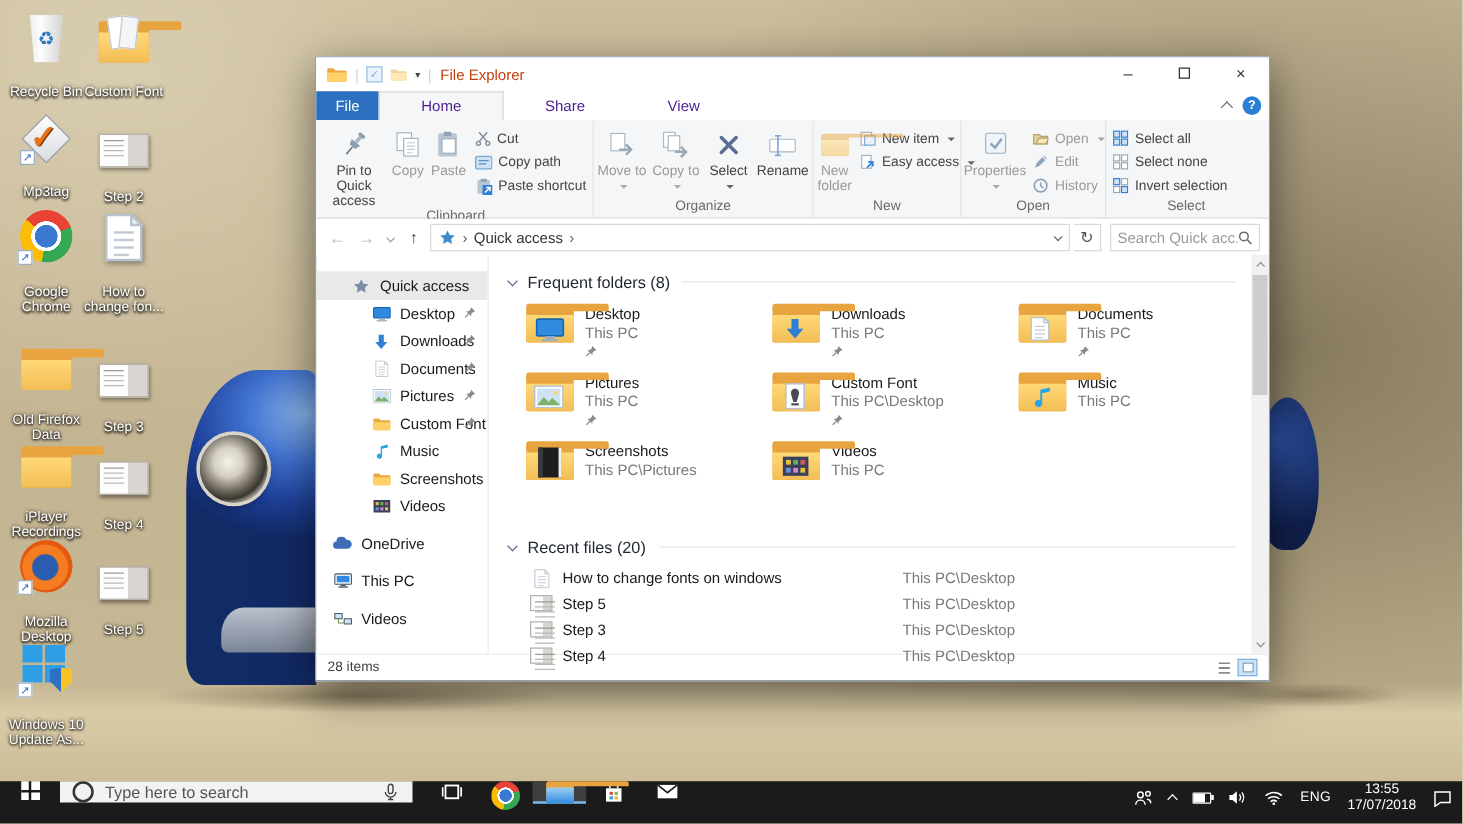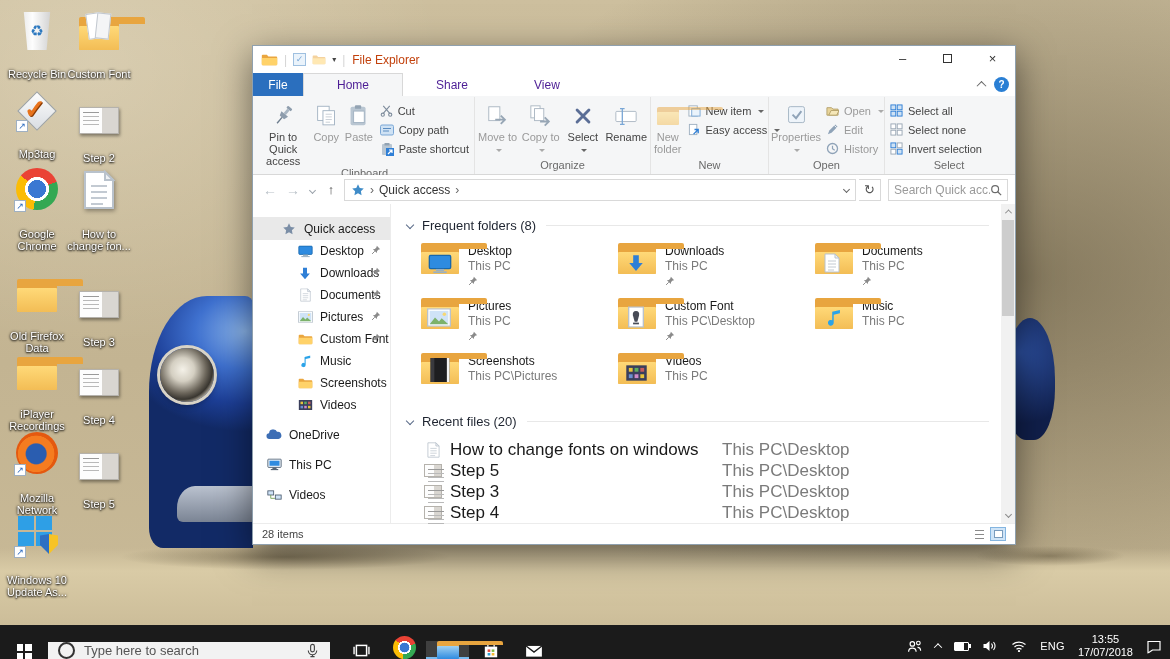--- a/index.html
+++ b/index.html
@@ -111,38 +111,38 @@
 .sechead{display:flex;align-items:center;font-size:13px;color:#1e2430;margin:6px 0 10px 0;padding-right:12px}
 .sechead .chev{border-color:#5a6a88;margin:-2px 9px 0 2px;width:6px;height:6px}
 .sechead .rule{flex:1;height:1px;background:#e8e8e8;margin-left:10px}
 .tiles{display:grid;grid-template-columns:197px 197px 197px;row-gap:10px;margin-left:16px}
 .tile{display:flex;gap:9px;height:45px}
 .tile .tinfo{font-size:12px;line-height:15px;padding-top:1px}
 .tname{color:#1a1a1a}
 .tloc{color:#7a7a7a}
 .tpin{margin-top:2px}
 .recent-rows{margin-top:4px}
-.rrow{display:flex;align-items:center;height:21px;font-size:17px;padding-left:17px}
+.rrow{display:flex;align-items:flex-start;height:21px;font-size:12px;padding-left:17px}
 .rrow .ric{width:22px;display:flex;justify-content:center}
 .rrow .rname{margin-left:6px;width:272px;color:#1a1a1a;white-space:nowrap;overflow:hidden}
 .rrow .rloc{color:#7a7a7a}
 .vscroll{width:14px;background:#f1f1f1;position:relative;flex:none}
 .vscroll .sarrow{position:absolute;left:0;width:14px;height:15px;display:flex;align-items:center;justify-content:center}
 .vscroll .sarrow.b{bottom:0}
 .vscroll .chev{width:5px;height:5px;border-color:#8a8a8a}
 .vthumb{position:absolute;left:1px;top:16px;width:12px;height:96px;background:#cdcdcd}
 
 .sbar{height:21px;border-top:1px solid #ececec;display:flex;align-items:center;padding:0 9px;font-size:11px;color:#444;flex:none}
 .viewbtns{margin-left:auto;display:flex;gap:3px}
 .sv{width:16px;height:14px;border:1px solid rgba(0,0,0,0);display:flex;align-items:center;justify-content:center}
 .sv1 i{display:block;width:9px;height:9px;background:repeating-linear-gradient(180deg,#8a8a8a 0 1px,rgba(0,0,0,0) 1px 4px)}
 .sv2{background:#cfe4f7;border-color:#84b5e0}
 .sv2 i{display:block;width:9px;height:8px;background:#fff;border:1px solid #7a9cbd}
 
-.task{position:absolute;left:0;bottom:0;width:100%;height:34px;background:#1b1b1b;display:flex;align-items:flex-end;z-index:5}
+.task{position:absolute;left:0;bottom:0;width:100%;height:34px;background:#1b1b1b;display:flex;align-items:flex-start;z-index:5}
 .start{width:48px;display:flex;align-items:center;justify-content:center}
 .wlogo{width:15px;height:15px;background:linear-gradient(#1b1b1b,#1b1b1b) center/100% 2px no-repeat,linear-gradient(#1b1b1b,#1b1b1b) center/2px 100% no-repeat,#fff}
 .tsearch{width:282px;background:#f2f2f2;display:flex;align-items:center;gap:9px;padding:0 10px}
 .ring{width:17px;height:17px;border:2.5px solid #333;border-radius:50%;flex:none}
 .tsearch input{flex:1;min-width:0;border:none;outline:none;background:rgba(0,0,0,0);font-size:13px;color:#444;font-family:"Liberation Sans",sans-serif}
 .tsearch input::placeholder{color:#555}
 .tbtn{width:43px;display:flex;align-items:center;justify-content:center}
 .tbtn.active{background:#3f3f3f;box-shadow:inset 0 -2px 0 #76b9ed}
 .tray{margin-left:auto;display:flex;align-items:center;gap:13px;padding-right:8px;color:#fff}
 .tray .chev{border-color:#fff;width:6px;height:6px}
@@ -424,21 +424,21 @@
         </div>
       </div>
     <div class="lbl">iPlayer Recordings</div>
   </div>
   <div class="dicon" style="left:4px;top:430px">
     <div class="img">
         <div class="ffox">
           <div class="sc">↗</div>
         </div>
       </div>
-    <div class="lbl">Mozilla Network</div>
+    <div class="lbl">Mozilla Desktop</div>
   </div>
   <div class="dicon" style="left:4px;top:512px">
     <div class="img">
         <div class="wup">
           <div class="flag">
             <i></i>
             <i></i>
             <i></i>
             <i></i>
           </div>
@@ -975,21 +975,21 @@
                   <use href="#sy-film"></use>
                 </svg>
               </div>
             <div class="tinfo">
                 <div class="tname">Videos</div>
                 <div class="tloc">This PC</div>
               </div>
           </div>
         </div>
 
-        <div class="sechead" style="margin-top:16px">
+        <div class="sechead" style="margin-top:32px">
           <span class="chev down"></span>
           <span>Recent files (20)</span>
           <span class="rule"></span>
         </div>
 
         <div class="recent-rows">
           <div class="rrow">
             <span class="ric">
                 <svg width="13" height="16" viewBox="0 0 16 20">
                   <use href="#sy-page"></use>

